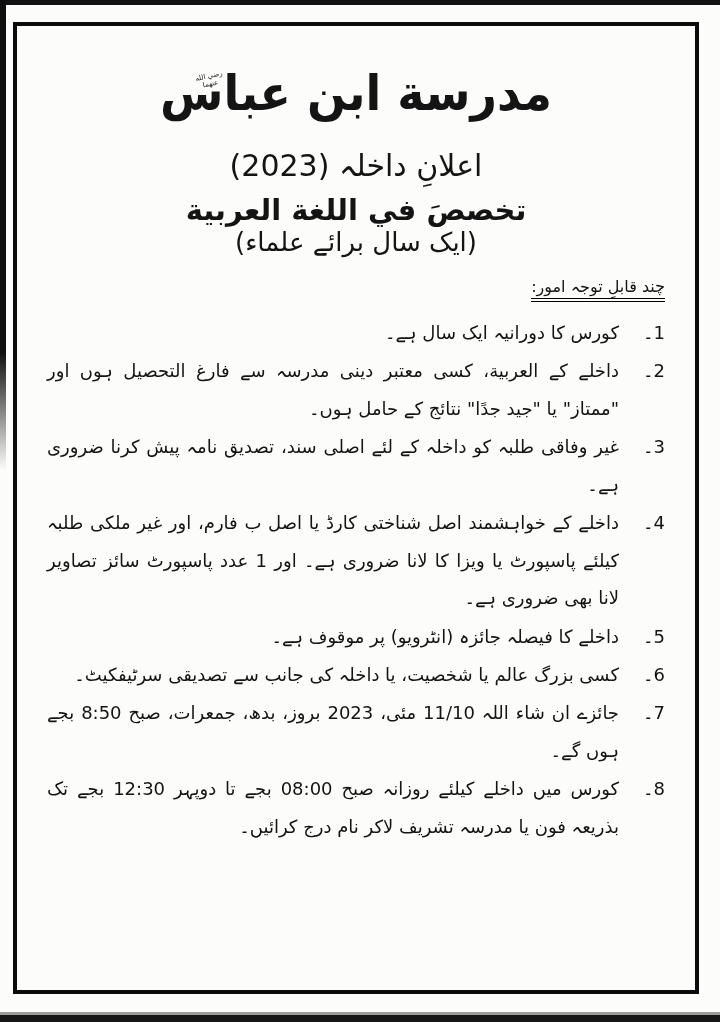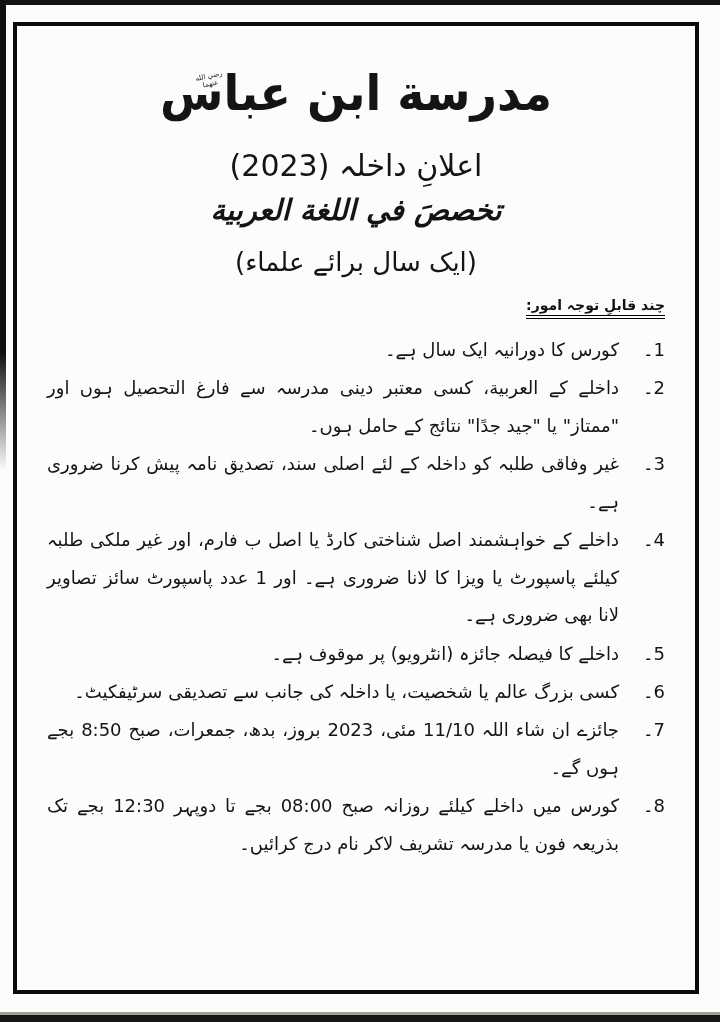--- a/index.html
+++ b/index.html
@@ -42,34 +42,34 @@
   .callig{
     margin:24px 0 0 0;
     font-size:46px;font-weight:bold;
     letter-spacing:-1px;
     transform:scaleY(1.06);
   }
   .address{margin-top:12px;font-size:17px;font-weight:600;}
 
   .announce{text-align:center;margin-top:28px;}
   .ann-title{font-size:30px;font-weight:400;}
-  .ann-sub{font-size:29px;font-weight:800;margin-top:10px;font-style:italic;}
-  .ann-tag{font-size:26px;font-weight:500;margin-top:20px;}
+  .ann-sub{font-size:29px;font-weight:800;margin-top:10px;}
+  .ann-tag{font-size:26px;font-weight:500;}
 
   .intro{
     margin:22px 0 0 0;
     font-size:19px;line-height:2.1;
     text-align:justify;
     text-indent:42px;
   }
   .mini-seal{font-size:8px;letter-spacing:-1px;}
 
   .list-heading{
     margin:20px 0 12px 0;
-    font-size:14px;font-weight:700;
+    font-size:16px;font-weight:400;
     width:max-content;
     padding-bottom:2px;
     border-bottom:4px double #000;
   }
 
   .items{list-style:none;margin:0;padding:0;font-size:18px;}
   .items li{display:flex;gap:12px;line-height:2.08;margin-bottom:1px;}
   .items .num{flex:0 0 34px;}
   .items .txt{flex:1;text-align:justify;}
 </style>

